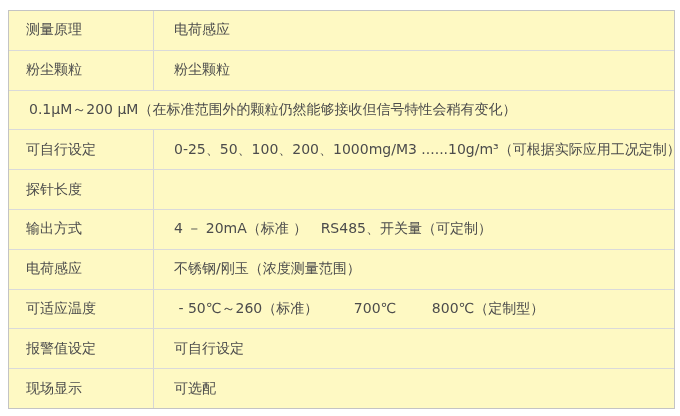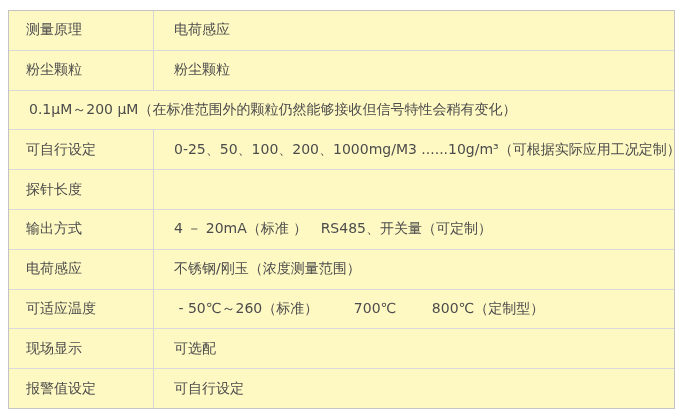--- a/index.html
+++ b/index.html
@@ -102,22 +102,22 @@
     <div class="spec-label">电荷感应</div>
     <div class="spec-value">不锈钢/刚玉（浓度测量范围）</div>
   </div>
 
   <div class="spec-row">
     <div class="spec-label">可适应温度</div>
     <div class="spec-value"> - 50℃～260（标准）        700℃        800℃（定制型）</div>
   </div>
 
   <div class="spec-row">
-    <div class="spec-label">现场显示</div>
-    <div class="spec-value">可选配</div>
+    <div class="spec-label">报警值设定</div>
+    <div class="spec-value">可自行设定</div>
   </div>
 
   <div class="spec-row">
-    <div class="spec-label">报警值设定</div>
-    <div class="spec-value">可自行设定</div>
+    <div class="spec-label">现场显示</div>
+    <div class="spec-value">可选配</div>
   </div>
 </div>
 </div>
 
 </body></html>

